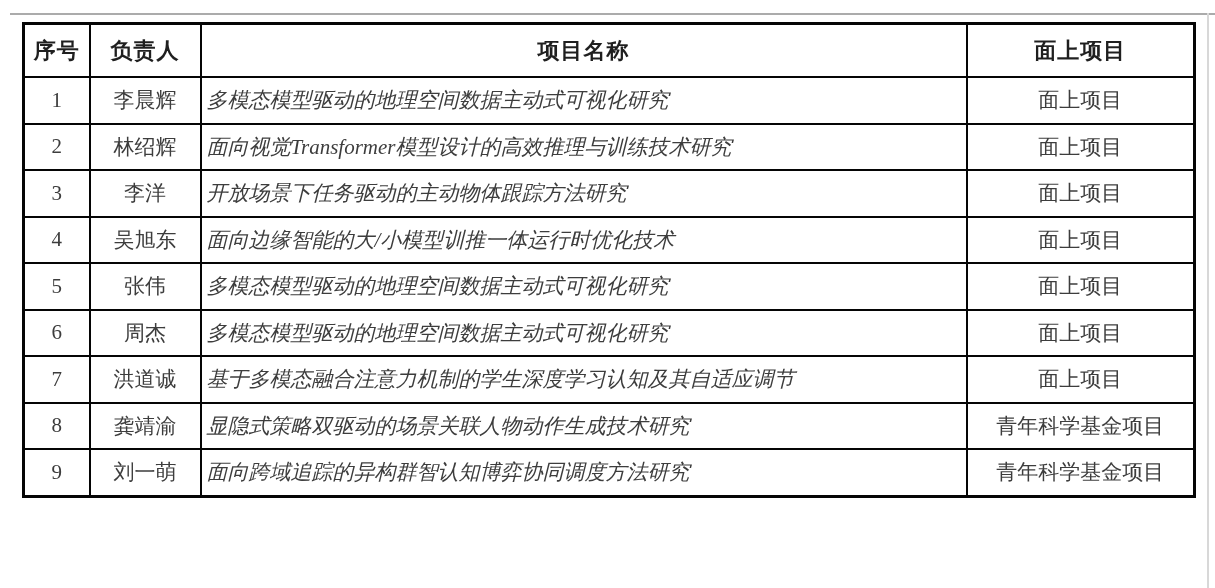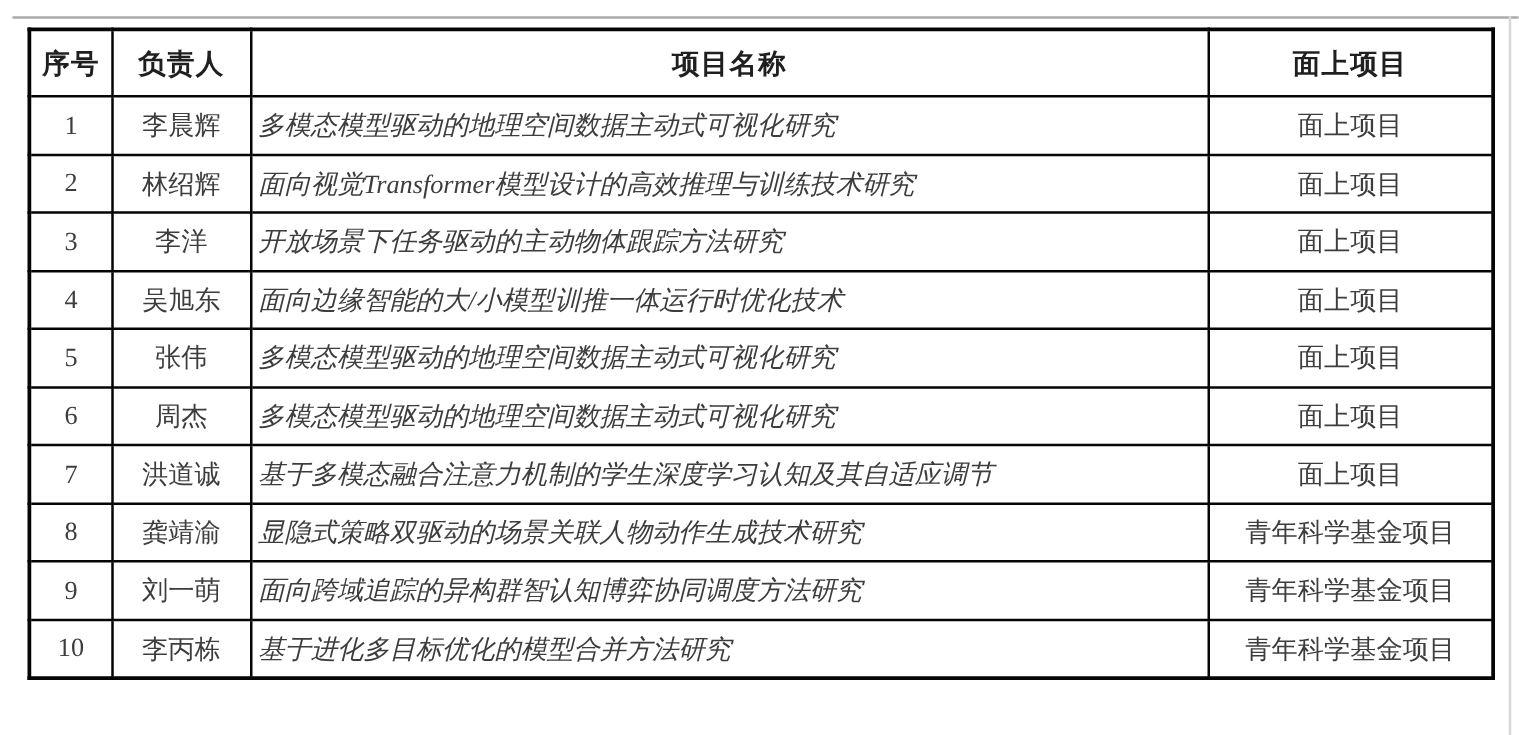--- a/index.html
+++ b/index.html
@@ -145,22 +145,16 @@
       <td class="cell-leader">龚靖渝</td>
       <td class="cell-name">显隐式策略双驱动的场景关联人物动作生成技术研究</td>
       <td class="cell-category">青年科学基金项目</td>
     </tr>
         <tr>
       <td class="cell-index">9</td>
       <td class="cell-leader">刘一萌</td>
       <td class="cell-name">面向跨域追踪的异构群智认知博弈协同调度方法研究</td>
       <td class="cell-category">青年科学基金项目</td>
     </tr>
-        <tr>
-      <td class="cell-index">10</td>
-      <td class="cell-leader">李丙栋</td>
-      <td class="cell-name">基于进化多目标优化的模型合并方法研究</td>
-      <td class="cell-category">青年科学基金项目</td>
-    </tr>
       </tbody>
   </table>
 
 </div>
 
 </body></html>

